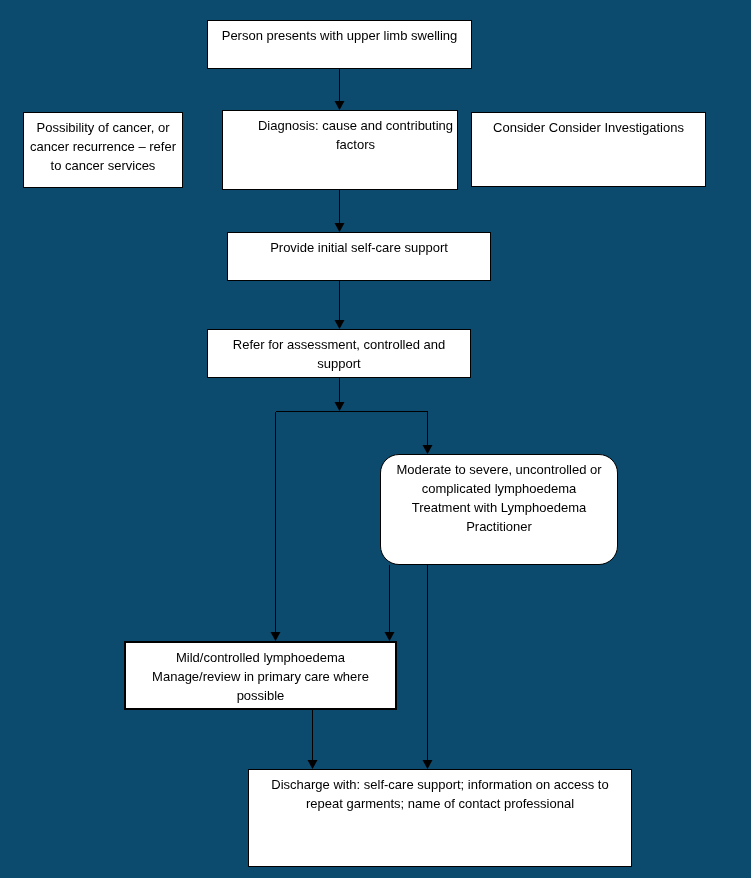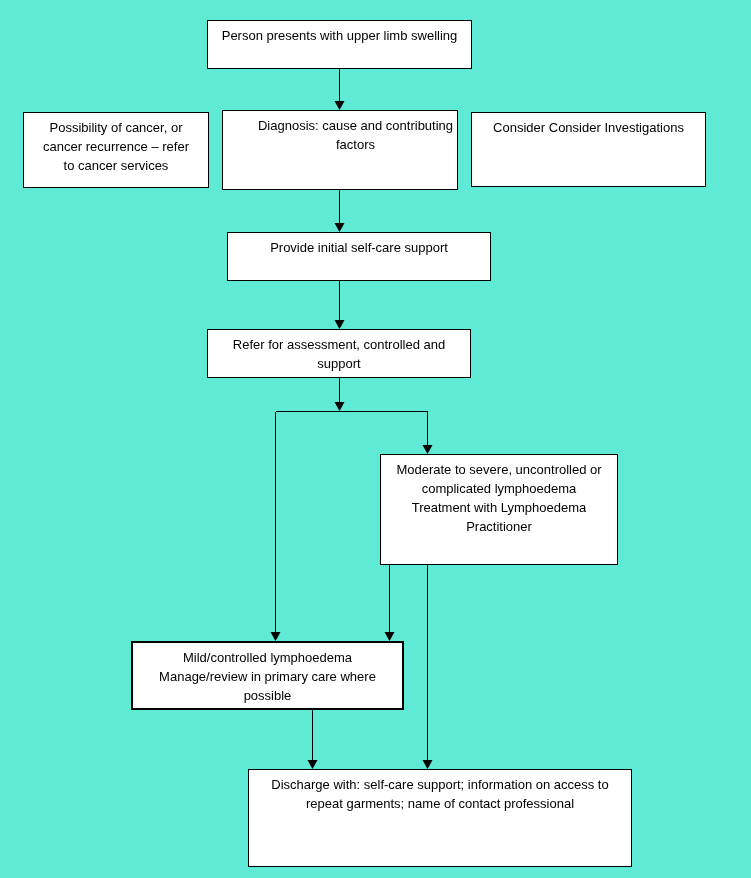--- a/index.html
+++ b/index.html
@@ -1,20 +1,20 @@
 <!DOCTYPE html>
 <html><head>
 <meta charset="utf-8">
 <style>
   html, body { margin: 0; padding: 0; background: #ffffff; }
   .canvas {
     position: relative;
     width: 751px;
     height: 878px;
-    background: #5eead4;
+    background: #0c4a6e;
     font-family: "Liberation Sans", sans-serif;
     color: #000000;
     overflow: hidden;
   }
   .connectors {
     position: absolute;
     left: 0; top: 0;
     width: 751px; height: 878px;
   }
   .connectors line { stroke: #000000; stroke-width: 1; shape-rendering: crispEdges; }
@@ -24,27 +24,27 @@
     box-sizing: border-box;
     border: 1px solid #000000;
     background: #ffffff;
     text-align: center;
     font-size: 13px;
     line-height: 19px;
     padding: 5px 2px 0 2px;
     white-space: pre-line;
   }
   .n-start      { left: 207px; top: 20px;  width: 265px; height: 49px; }
-  .n-cancer     { left: 23px;  top: 112px; width: 186px; height: 76px; }
+  .n-cancer     { left: 23px;  top: 112px; width: 160px; height: 76px; }
   .n-diagnosis  { left: 222px; top: 110px; width: 236px; height: 80px; padding-left: 33px; }
   .n-invest     { left: 471px; top: 112px; width: 235px; height: 75px; }
   .n-selfcare   { left: 207px; top: 232px; width: 264px; height: 49px; margin-left: 20px; }
   .n-refer      { left: 207px; top: 329px; width: 264px; height: 49px; }
-  .n-moderate   { left: 380px; top: 454px; width: 238px; height: 111px; }
-  .n-mild       { left: 124px; top: 641px; width: 273px; height: 69px; border-width: 2px; margin-left: 7px; }
+  .n-moderate   { left: 380px; top: 454px; width: 238px; height: 111px; border-radius: 19px; }
+  .n-mild       { left: 124px; top: 641px; width: 273px; height: 69px; border-width: 2px; }
   .n-discharge  { left: 248px; top: 769px; width: 384px; height: 98px; }
 </style>
 </head>
 <body>
 
 <div class="canvas">
 
   <svg class="connectors" width="751" height="878" viewBox="0 0 751 878" xmlns="http://www.w3.org/2000/svg">
 
     <g>

